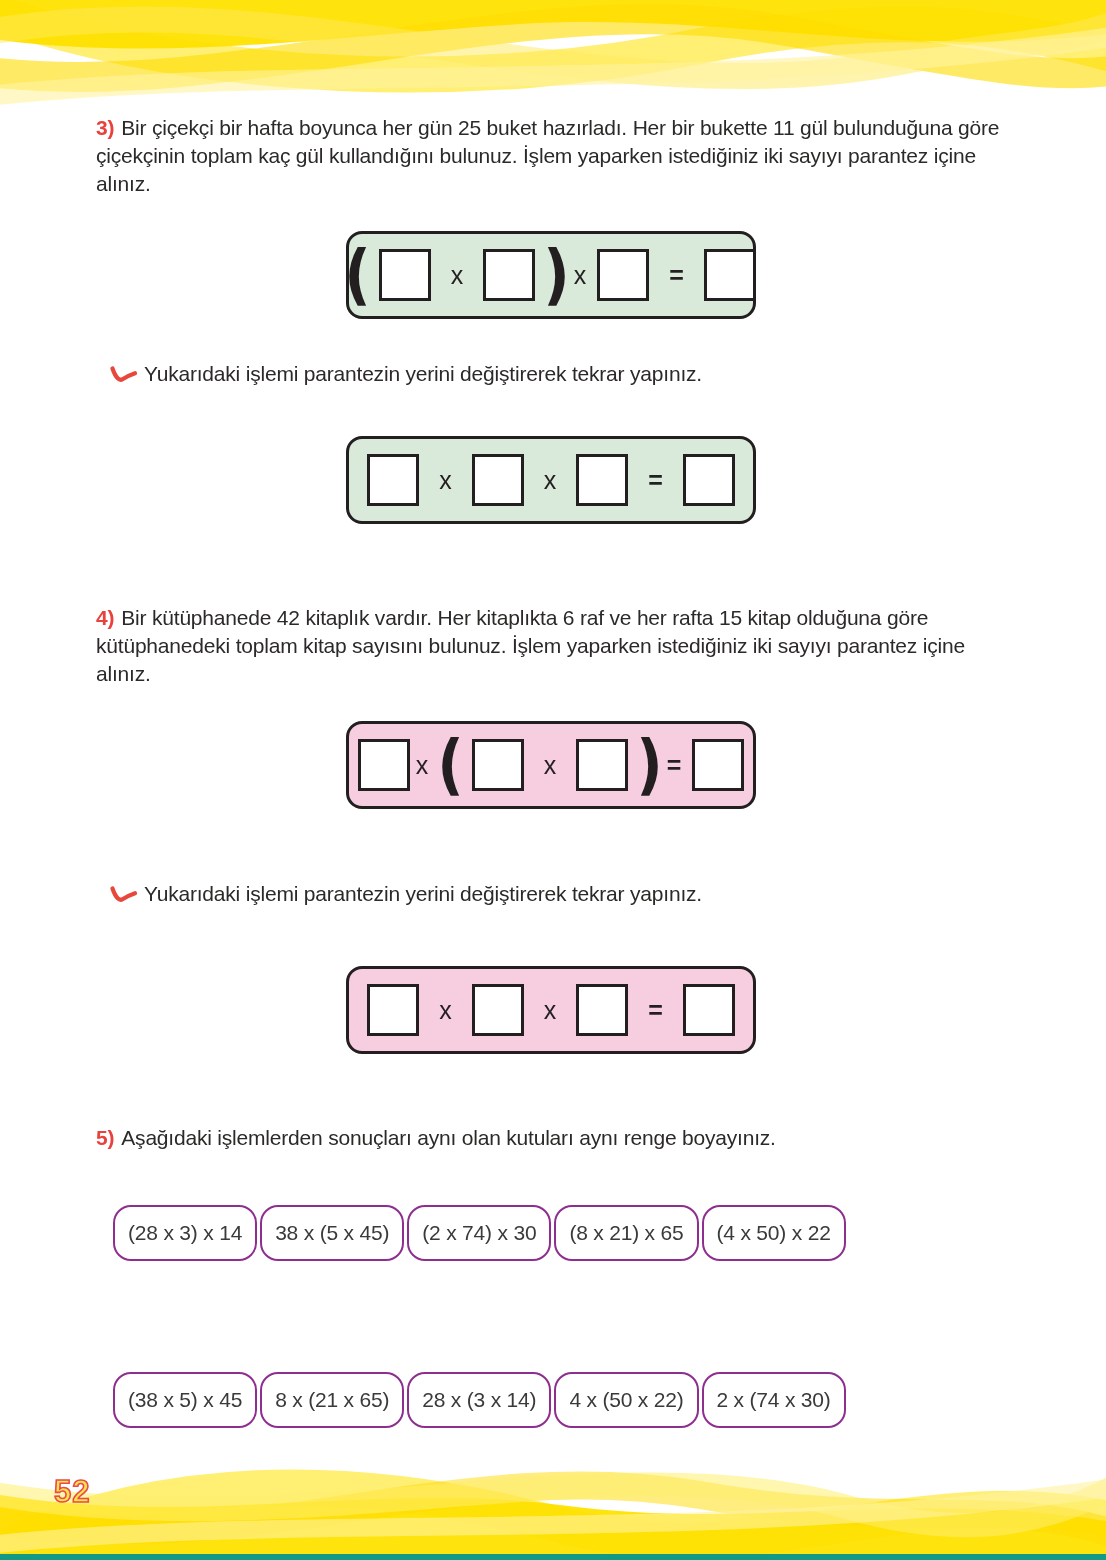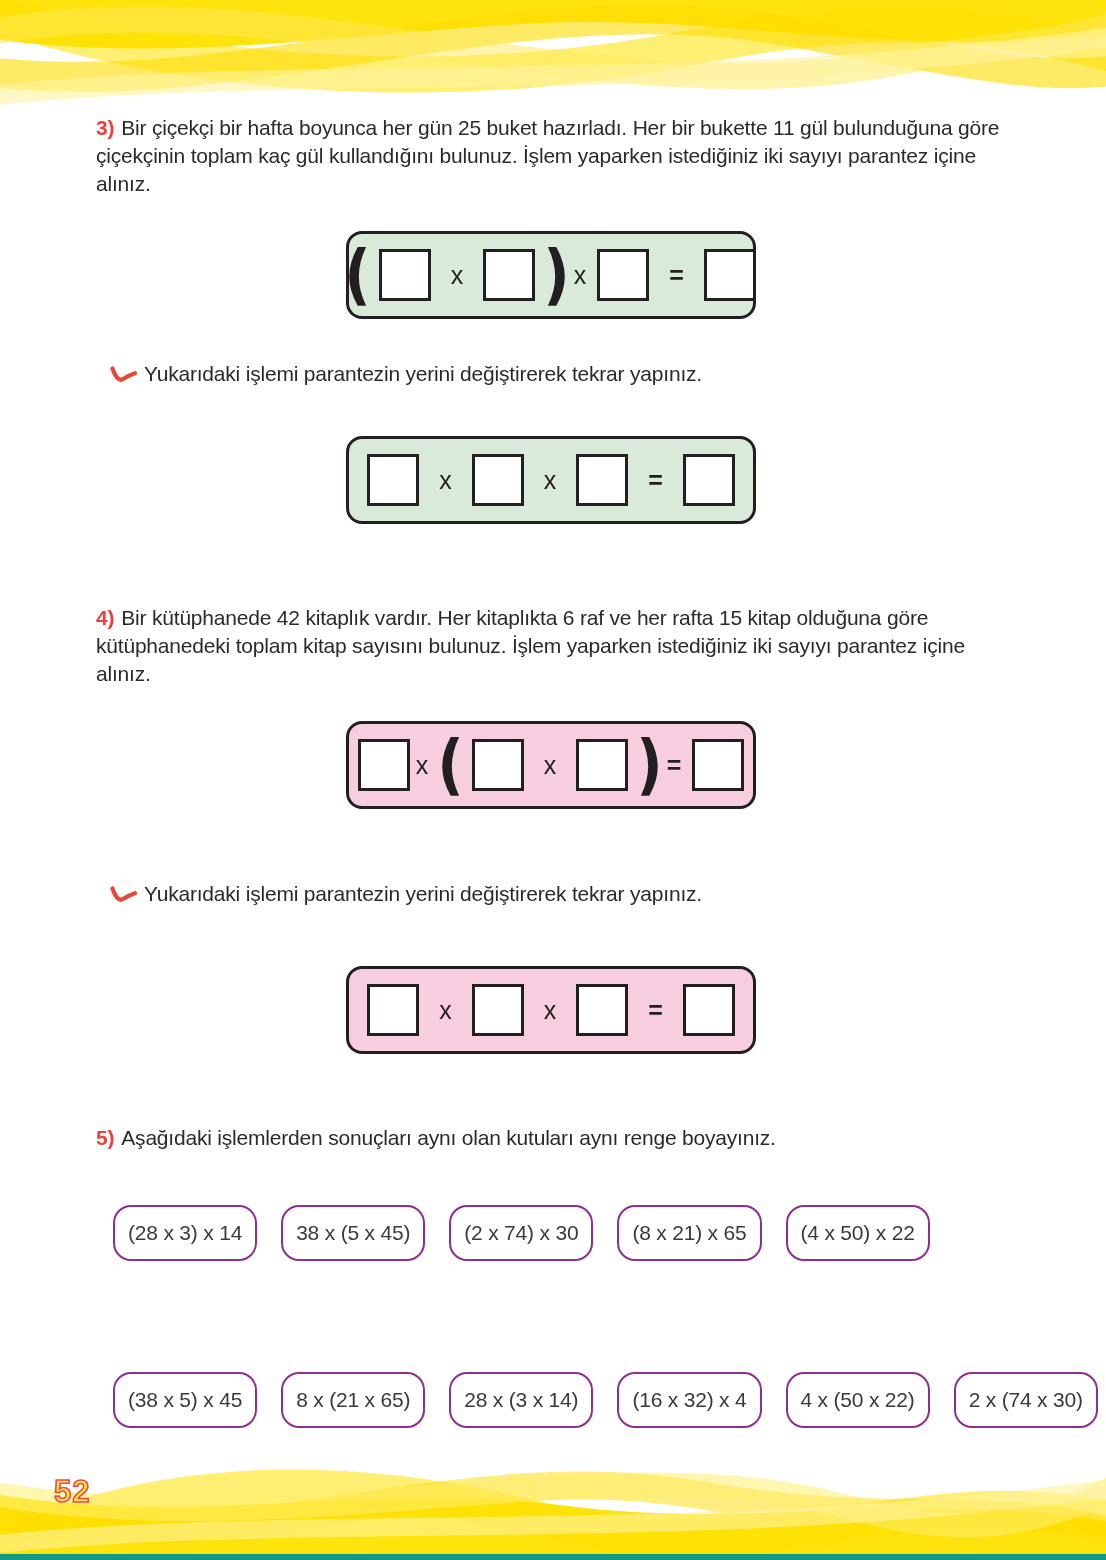--- a/index.html
+++ b/index.html
@@ -39,21 +39,21 @@
   .op.tight{margin:0 6px 0 1px;}
 
   .prompt{
     position:absolute;left:110px;display:flex;align-items:center;
     font-size:21px;letter-spacing:-0.2px;color:#2b2a28;
   }
   .check-icon{margin-right:7px;flex:0 0 auto;}
 
   .expr-row{
     position:absolute;left:113px;width:880px;
-    display:flex;gap:24px;
+    display:flex;gap:3px;
   }
   .expr-box{
     border:2.5px solid #8e2e8f;border-radius:18px;background:#ffffff;
     height:56px;box-sizing:border-box;padding:0 13px;
     display:flex;align-items:center;justify-content:center;
     font-size:21px;letter-spacing:-0.2px;color:#3a3a3a;white-space:nowrap;
   }
 
   .page-number{
     position:absolute;left:54px;top:1474px;z-index:5;
@@ -163,23 +163,20 @@
     <div class="expr-box">
       <span>(38 x 5) x 45</span>
     </div>
     <div class="expr-box">
       <span>8 x (21 x 65)</span>
     </div>
     <div class="expr-box">
       <span>28 x (3 x 14)</span>
     </div>
     <div class="expr-box">
-      <span>(16 x 32) x 4</span>
-    </div>
-    <div class="expr-box">
       <span>4 x (50 x 22)</span>
     </div>
     <div class="expr-box">
       <span>2 x (74 x 30)</span>
     </div>
   </div>
 
 <div class="page-number">52</div>
 
 <svg class="waves waves-bottom" width="1106" height="125" viewBox="0 0 1106 125" preserveAspectRatio="none">

